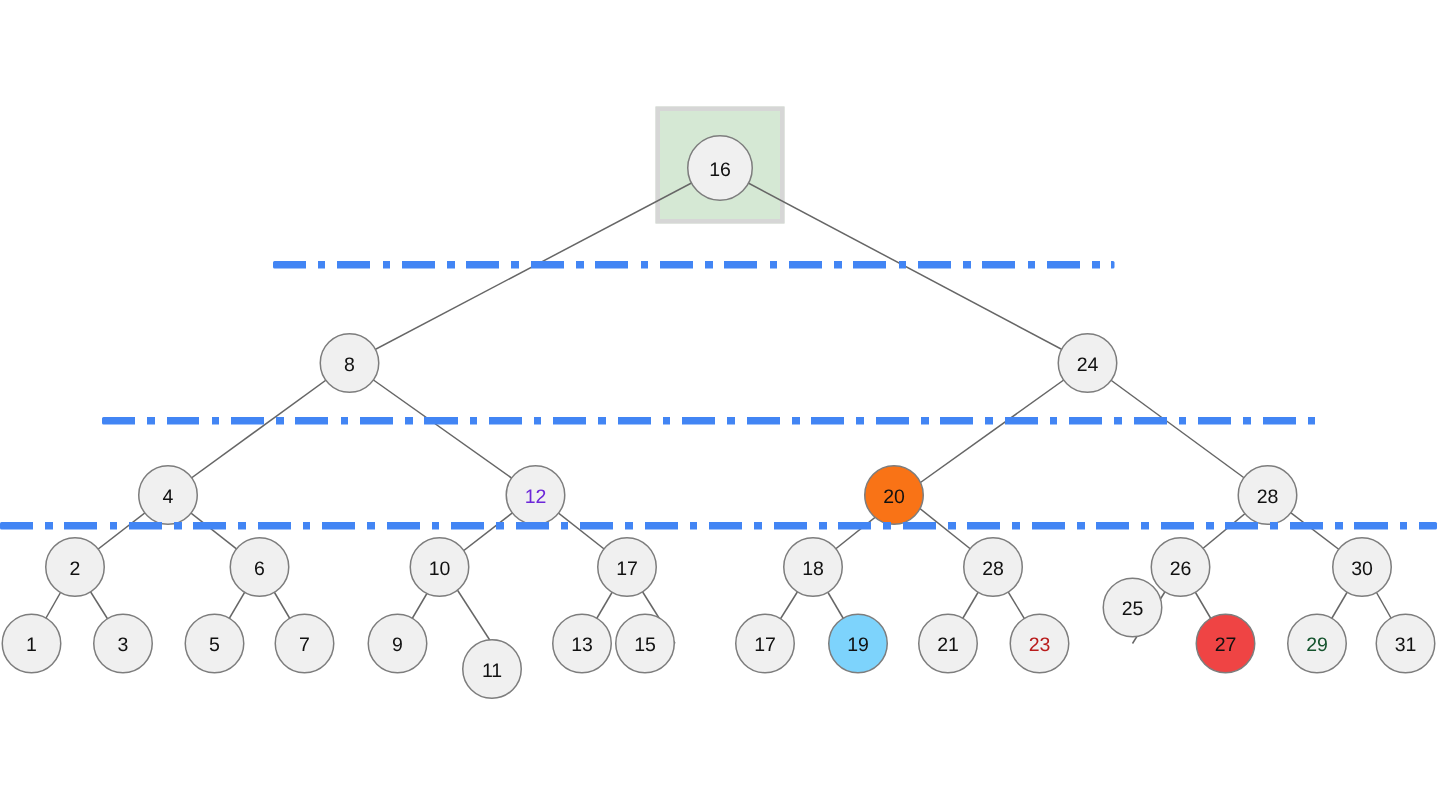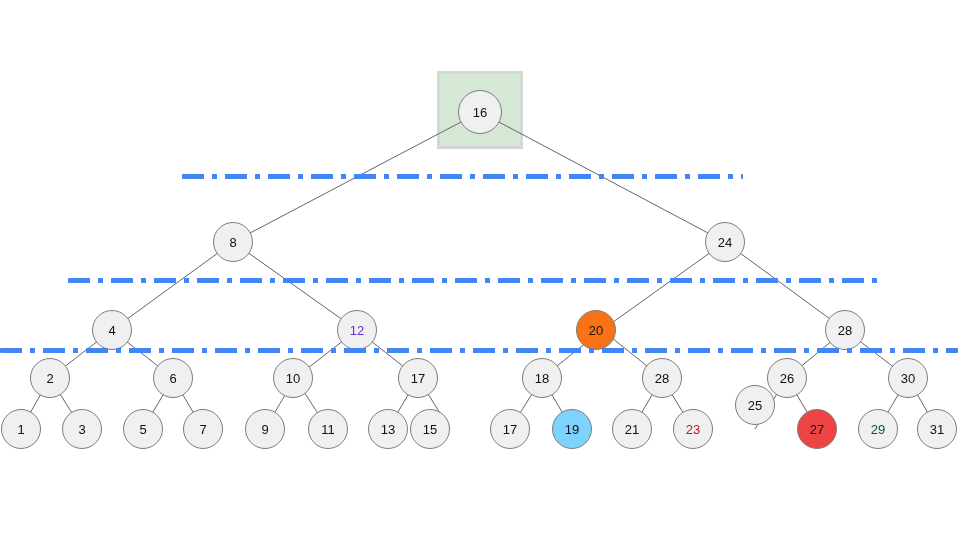--- a/index.html
+++ b/index.html
@@ -150,21 +150,21 @@
       </div>
       <div class="tree-node" style="left: 123px; top: 409px; width: 40px; height: 40px; background: rgb(240, 240, 240); border: 1px solid rgb(125, 125, 125); color: rgb(17, 17, 17);">
         <span>5</span>
       </div>
       <div class="tree-node" style="left: 183px; top: 409px; width: 40px; height: 40px; background: rgb(240, 240, 240); border: 1px solid rgb(125, 125, 125); color: rgb(17, 17, 17);">
         <span>7</span>
       </div>
       <div class="tree-node" style="left: 245px; top: 409px; width: 40px; height: 40px; background: rgb(240, 240, 240); border: 1px solid rgb(125, 125, 125); color: rgb(17, 17, 17);">
         <span>9</span>
       </div>
-      <div class="tree-node" style="left: 308px; top: 409px; width: 40px; height: 40px; background: rgb(240, 240, 240); border: 1px solid rgb(125, 125, 125); color: rgb(17, 17, 17);">
+      <div class="tree-node" style="left: 308px; top: 426px; width: 40px; height: 40px; background: rgb(240, 240, 240); border: 1px solid rgb(125, 125, 125); color: rgb(17, 17, 17);">
         <span>11</span>
       </div>
       <div class="tree-node" style="left: 368px; top: 409px; width: 40px; height: 40px; background: rgb(240, 240, 240); border: 1px solid rgb(125, 125, 125); color: rgb(17, 17, 17);">
         <span>13</span>
       </div>
       <div class="tree-node" style="left: 410px; top: 409px; width: 40px; height: 40px; background: rgb(240, 240, 240); border: 1px solid rgb(125, 125, 125); color: rgb(17, 17, 17);">
         <span>15</span>
       </div>
       <div class="tree-node" style="left: 490px; top: 409px; width: 40px; height: 40px; background: rgb(240, 240, 240); border: 1px solid rgb(125, 125, 125); color: rgb(17, 17, 17);">
         <span>17</span>

